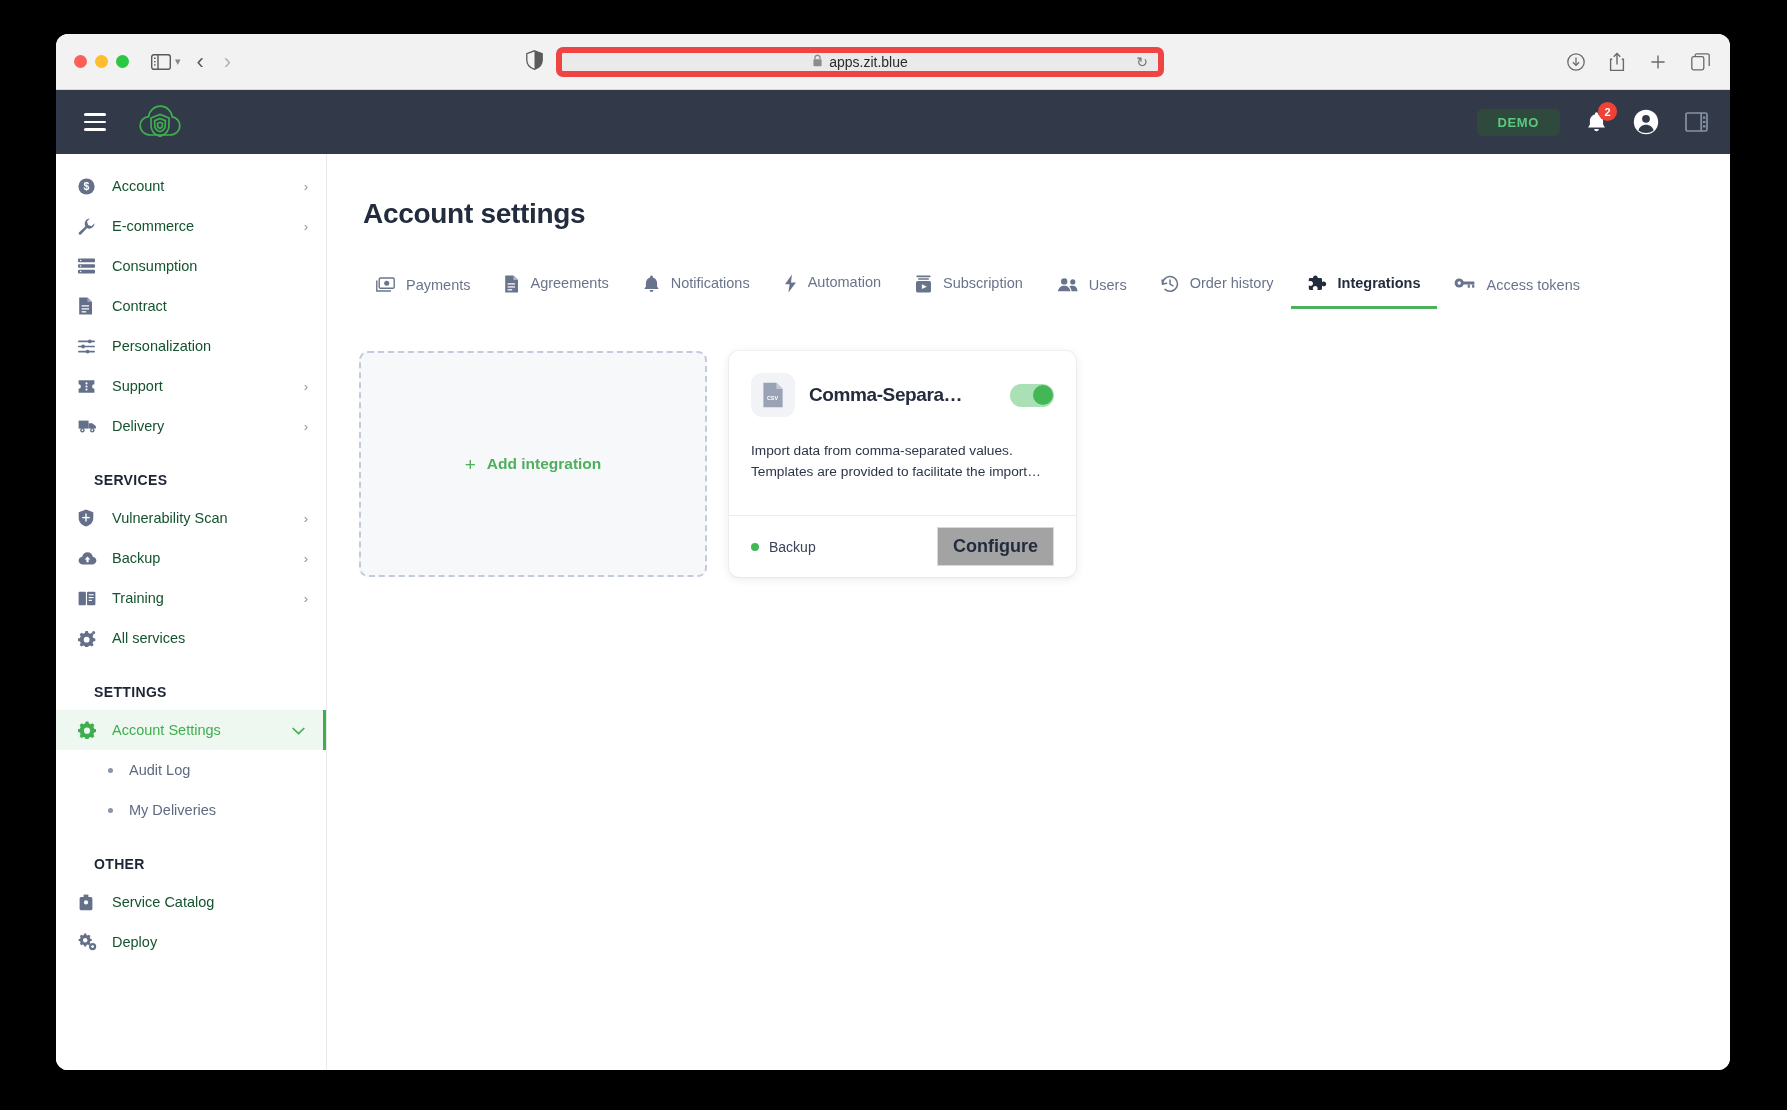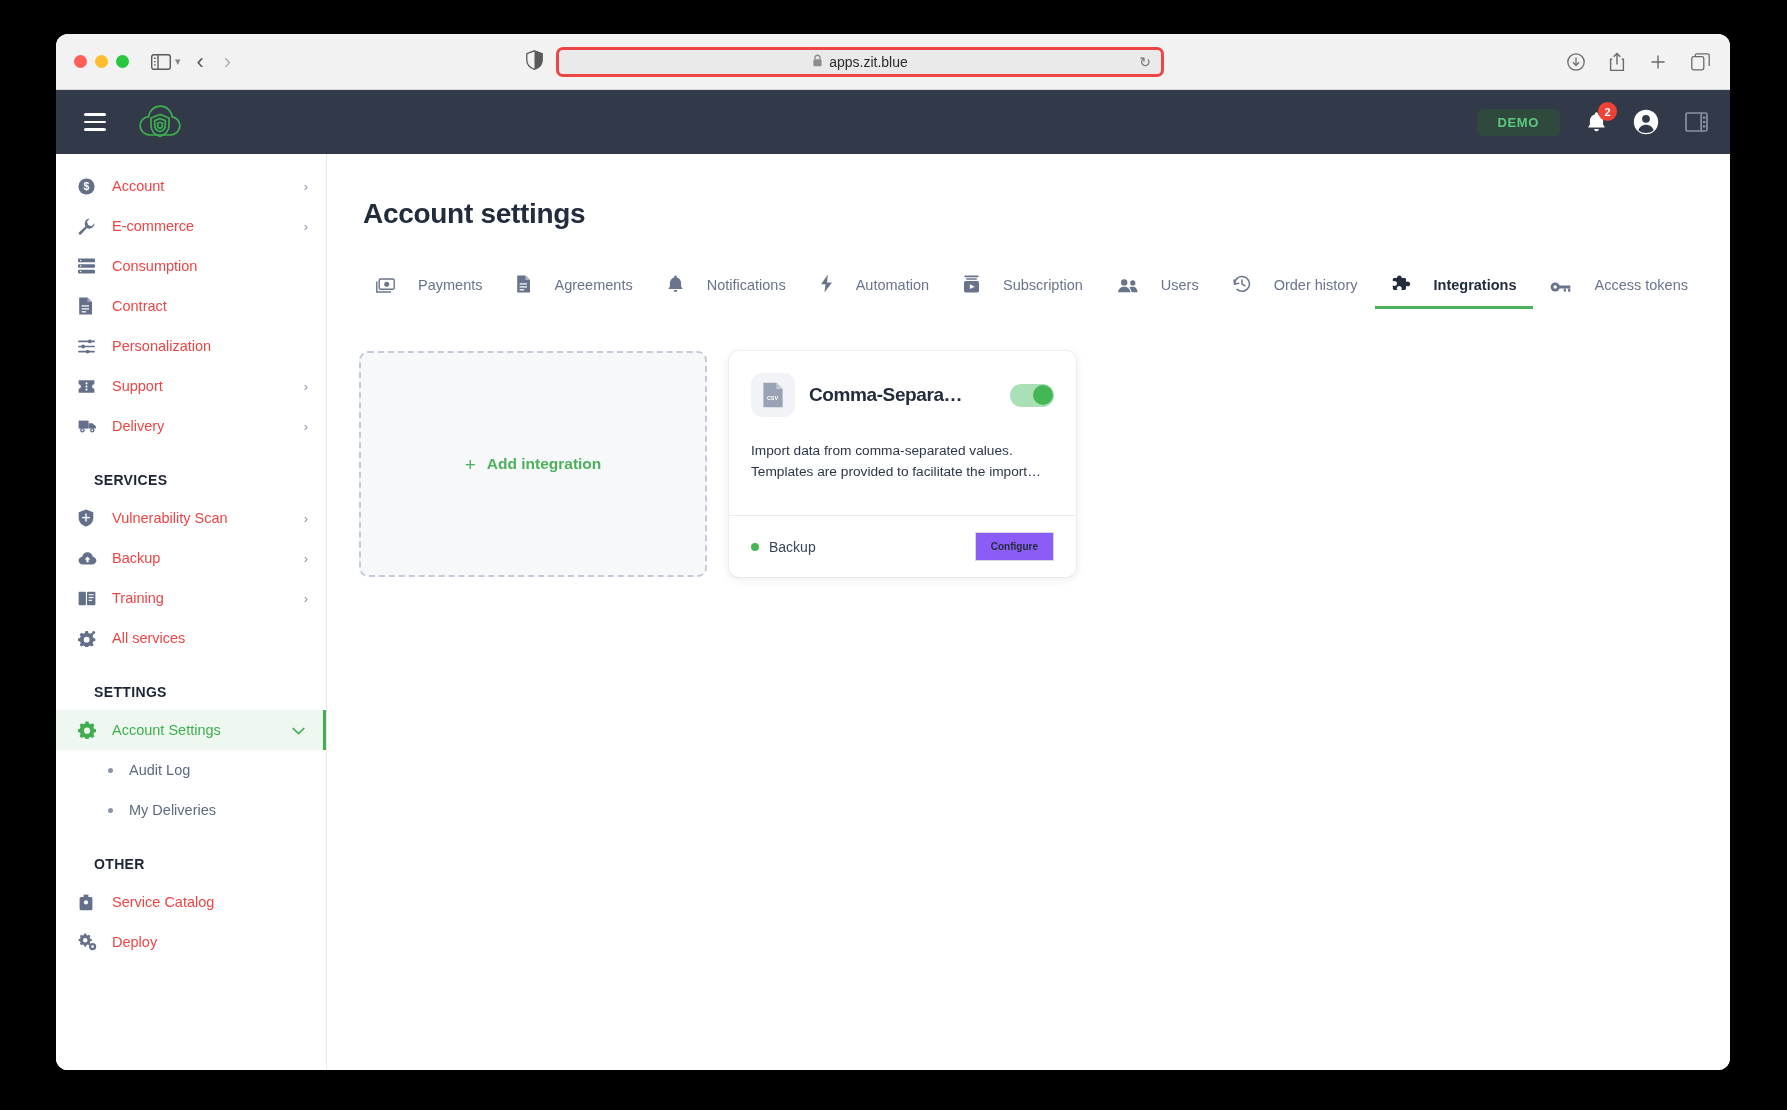--- a/index.html
+++ b/index.html
@@ -44,21 +44,21 @@
   .nav-arrow { font-size: 22px; color: #5a5a5a; font-weight: 300; line-height: 1; }
   .nav-arrow.disabled { color: #b4b4b4; }
 
   #shield-icon-wrap { position: absolute; left: 470px; top: 50%; transform: translateY(-50%); }
 
   #url-bar {
     position: absolute;
     left: 500px; top: 50%; transform: translateY(-50%);
     width: 608px; height: 30px;
     background: #eaeaea;
-    border: 3px solid #ef4444;
+    border: 6px solid #ef4444;
     border-radius: 7px;
     display: flex; align-items: center; justify-content: center;
     gap: 6px;
   }
   #url-text { font-size: 14px; color: #2b2b2b; }
   #reload-icon { position: absolute; right: 10px; color: #757575; font-size: 14px; }
 
   #toolbar-right {
     position: absolute; right: 20px; top: 50%; transform: translateY(-50%);
     display: flex; align-items: center; gap: 24px;
@@ -119,21 +119,21 @@
     cursor: pointer;
     position: relative;
   }
   .nav-item .ni-icon {
     width: 26px; flex-shrink: 0;
     color: #64708a;
     display: flex; align-items: center;
   }
   .nav-item .ni-label {
     font-size: 14.5px;
-    color: #ef4444;
+    color: #14532d;
     margin-left: 8px;
     white-space: nowrap;
   }
   .nav-item .ni-chevron {
     margin-left: auto;
     color: #8a94a8;
     font-size: 13px;
     line-height: 1;
   }
   .nav-item.active {
@@ -175,21 +175,21 @@
   }
 
   #tabs {
     display: flex;
     align-items: flex-end;
     margin-top: 44px;
     padding-right: 32px;
     gap: 0;
   }
   .tab {
-    display: flex; align-items: flex-end; gap: 23px;
+    display: flex; align-items: flex-start; gap: 11px;
     padding: 0 17px 13px;
     cursor: pointer;
     border-bottom: 3px solid transparent;
     white-space: nowrap;
   }
   .tab .tab-icon { color: #69748c; display: flex; align-items: center; }
   .tab .tab-label { font-size: 14.5px; color: #69748c; }
   .tab.active { border-bottom-color: #4cb05c; }
   .tab.active .tab-icon { color: #232c3d; }
   .tab.active .tab-label { color: #232c3d; font-weight: 600; }
@@ -258,22 +258,22 @@
     padding: 0 22px;
   }
   #status-wrap { display: flex; align-items: center; gap: 10px; }
   #status-dot { width: 8px; height: 8px; border-radius: 50%; background: #43b755; }
   #status-label { font-size: 14px; color: #3a4357; }
   #configure-button {
     margin-left: auto;
     padding: 8px 15px;
     border: 1px solid #d3d8e1;
     border-radius: 0;
-    background: #8b5cf6;
-    font-size: 10px;
+    background: #a3a3a3;
+    font-size: 18px;
     font-weight: 700;
     color: #232c3d;
     cursor: pointer;
     font-family: "Liberation Sans", sans-serif;
   }
 </style>
 </head>
 <body>
 
 <div id="browser-window">

